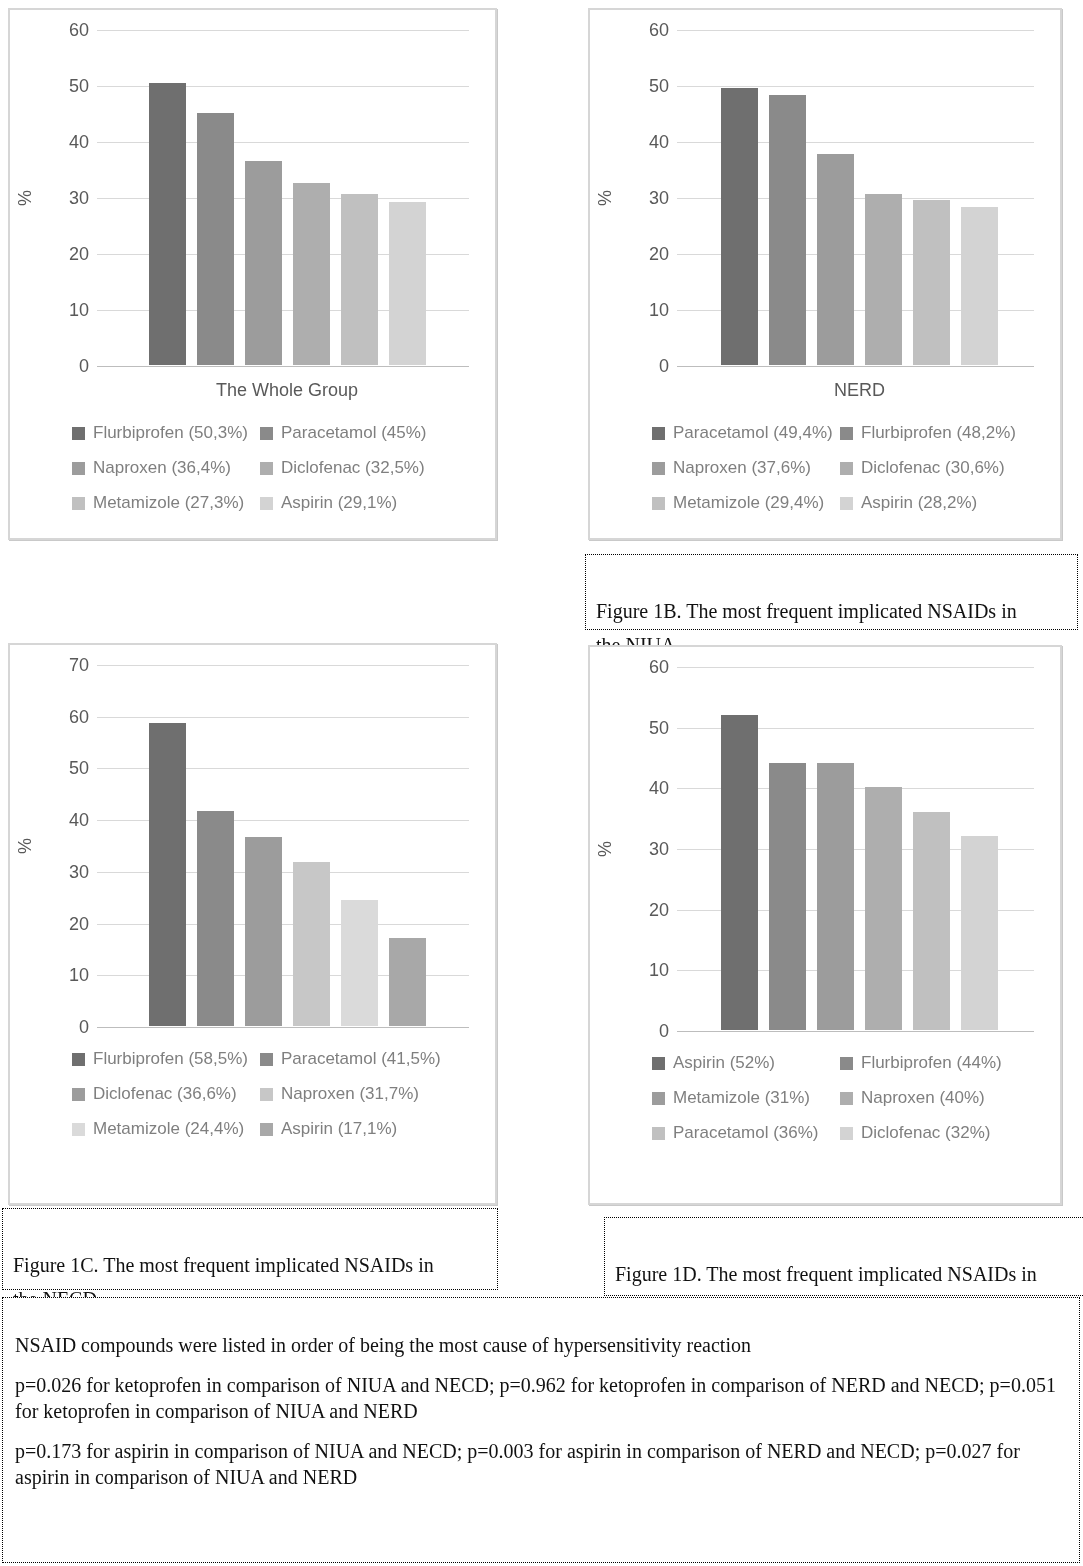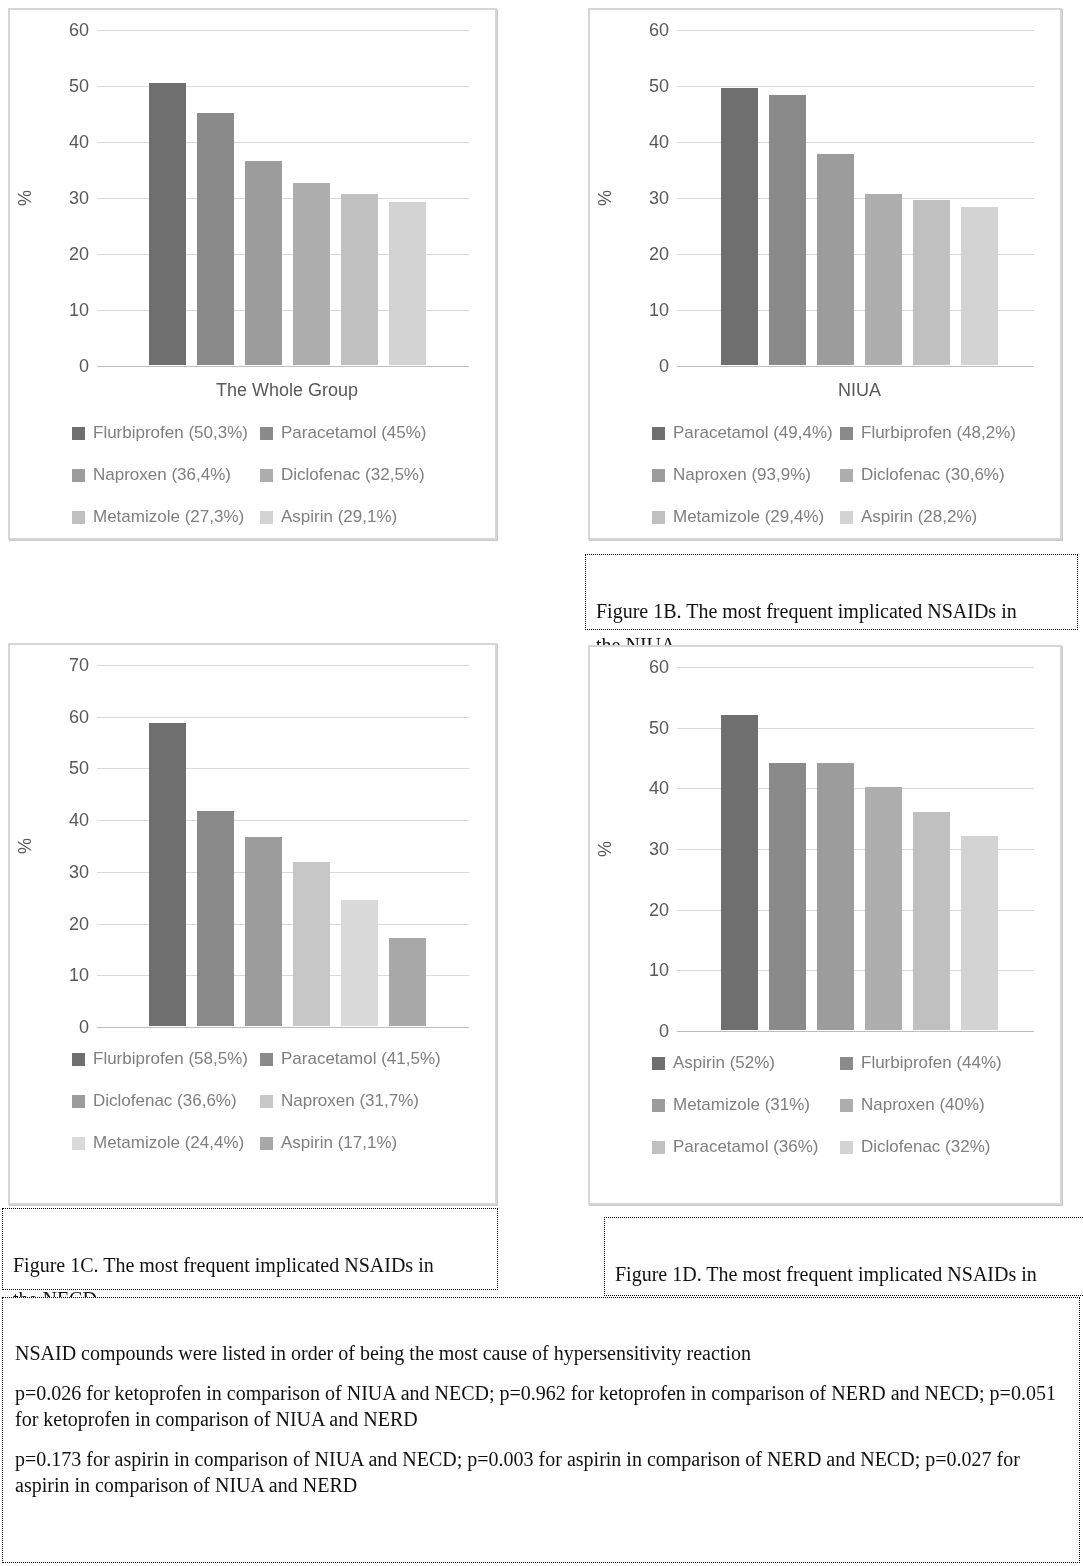--- a/index.html
+++ b/index.html
@@ -43,21 +43,21 @@
   }
   .bar { width:37px; }
   .xlabel {
     margin:14px 26px 0 95px;
     text-align:center;
     font-size:18px; color:#595959;
   }
   .legend {
     margin:22px 10px 0 62px;
     display:grid; grid-template-columns:188px auto;
-    row-gap:22px;
+    row-gap:15px;
   }
   .legend-item { display:flex; align-items:center; gap:8px; }
   .swatch { width:13px; height:13px; flex:0 0 13px; }
   .legend-text { font-size:17px; color:#7f7f7f; white-space:nowrap; }
 
   
   .caption {
     position:absolute;
     border:1px dotted #000000;
     background:#ffffff;
@@ -71,21 +71,21 @@
 
   .notes {
     position:absolute;
     border:1px dotted #000000;
     background:#ffffff;
     font-family:"Liberation Serif", serif;
     font-size:20px; color:#111111;
     line-height:26px;
     padding:30px 18px 0 12px;
   }
-  .notes p { margin:12px 0 14px 0; }
+  .notes p { margin:4px 0 14px 0; }
 </style>
 </head>
 <body>
 
 <div id="page">
 
   <section class="chart-box" style="left:8px; top:8px; width:489px; height:532px;">
     <div class="plot-wrap">
       <span class="ylabel">%</span>
       <div class="plot" style="height:336px;">
@@ -163,33 +163,33 @@
           <div class="bars">
             <div class="bar" style="height: 276.64px; background: rgb(111, 111, 111);"></div>
             <div class="bar" style="height: 269.92px; background: rgb(138, 138, 138);"></div>
             <div class="bar" style="height: 210.56px; background: rgb(156, 156, 156);"></div>
             <div class="bar" style="height: 171.36px; background: rgb(174, 174, 174);"></div>
             <div class="bar" style="height: 164.64px; background: rgb(192, 192, 192);"></div>
             <div class="bar" style="height: 157.92px; background: rgb(211, 211, 211);"></div>
           </div>
         </div>
     </div>
-    <div class="xlabel">NIUA</div>
+    <div class="xlabel">NERD</div>
     <div class="legend">
         <div class="legend-item">
           <span class="swatch" style="background: rgb(111, 111, 111);"></span>
           <span class="legend-text">Paracetamol (49,4%)</span>
         </div>
         <div class="legend-item">
           <span class="swatch" style="background: rgb(138, 138, 138);"></span>
           <span class="legend-text">Flurbiprofen (48,2%)</span>
         </div>
         <div class="legend-item">
           <span class="swatch" style="background: rgb(156, 156, 156);"></span>
-          <span class="legend-text">Naproxen (93,9%)</span>
+          <span class="legend-text">Naproxen (37,6%)</span>
         </div>
         <div class="legend-item">
           <span class="swatch" style="background: rgb(174, 174, 174);"></span>
           <span class="legend-text">Diclofenac (30,6%)</span>
         </div>
         <div class="legend-item">
           <span class="swatch" style="background: rgb(192, 192, 192);"></span>
           <span class="legend-text">Metamizole (29,4%)</span>
         </div>
         <div class="legend-item">

